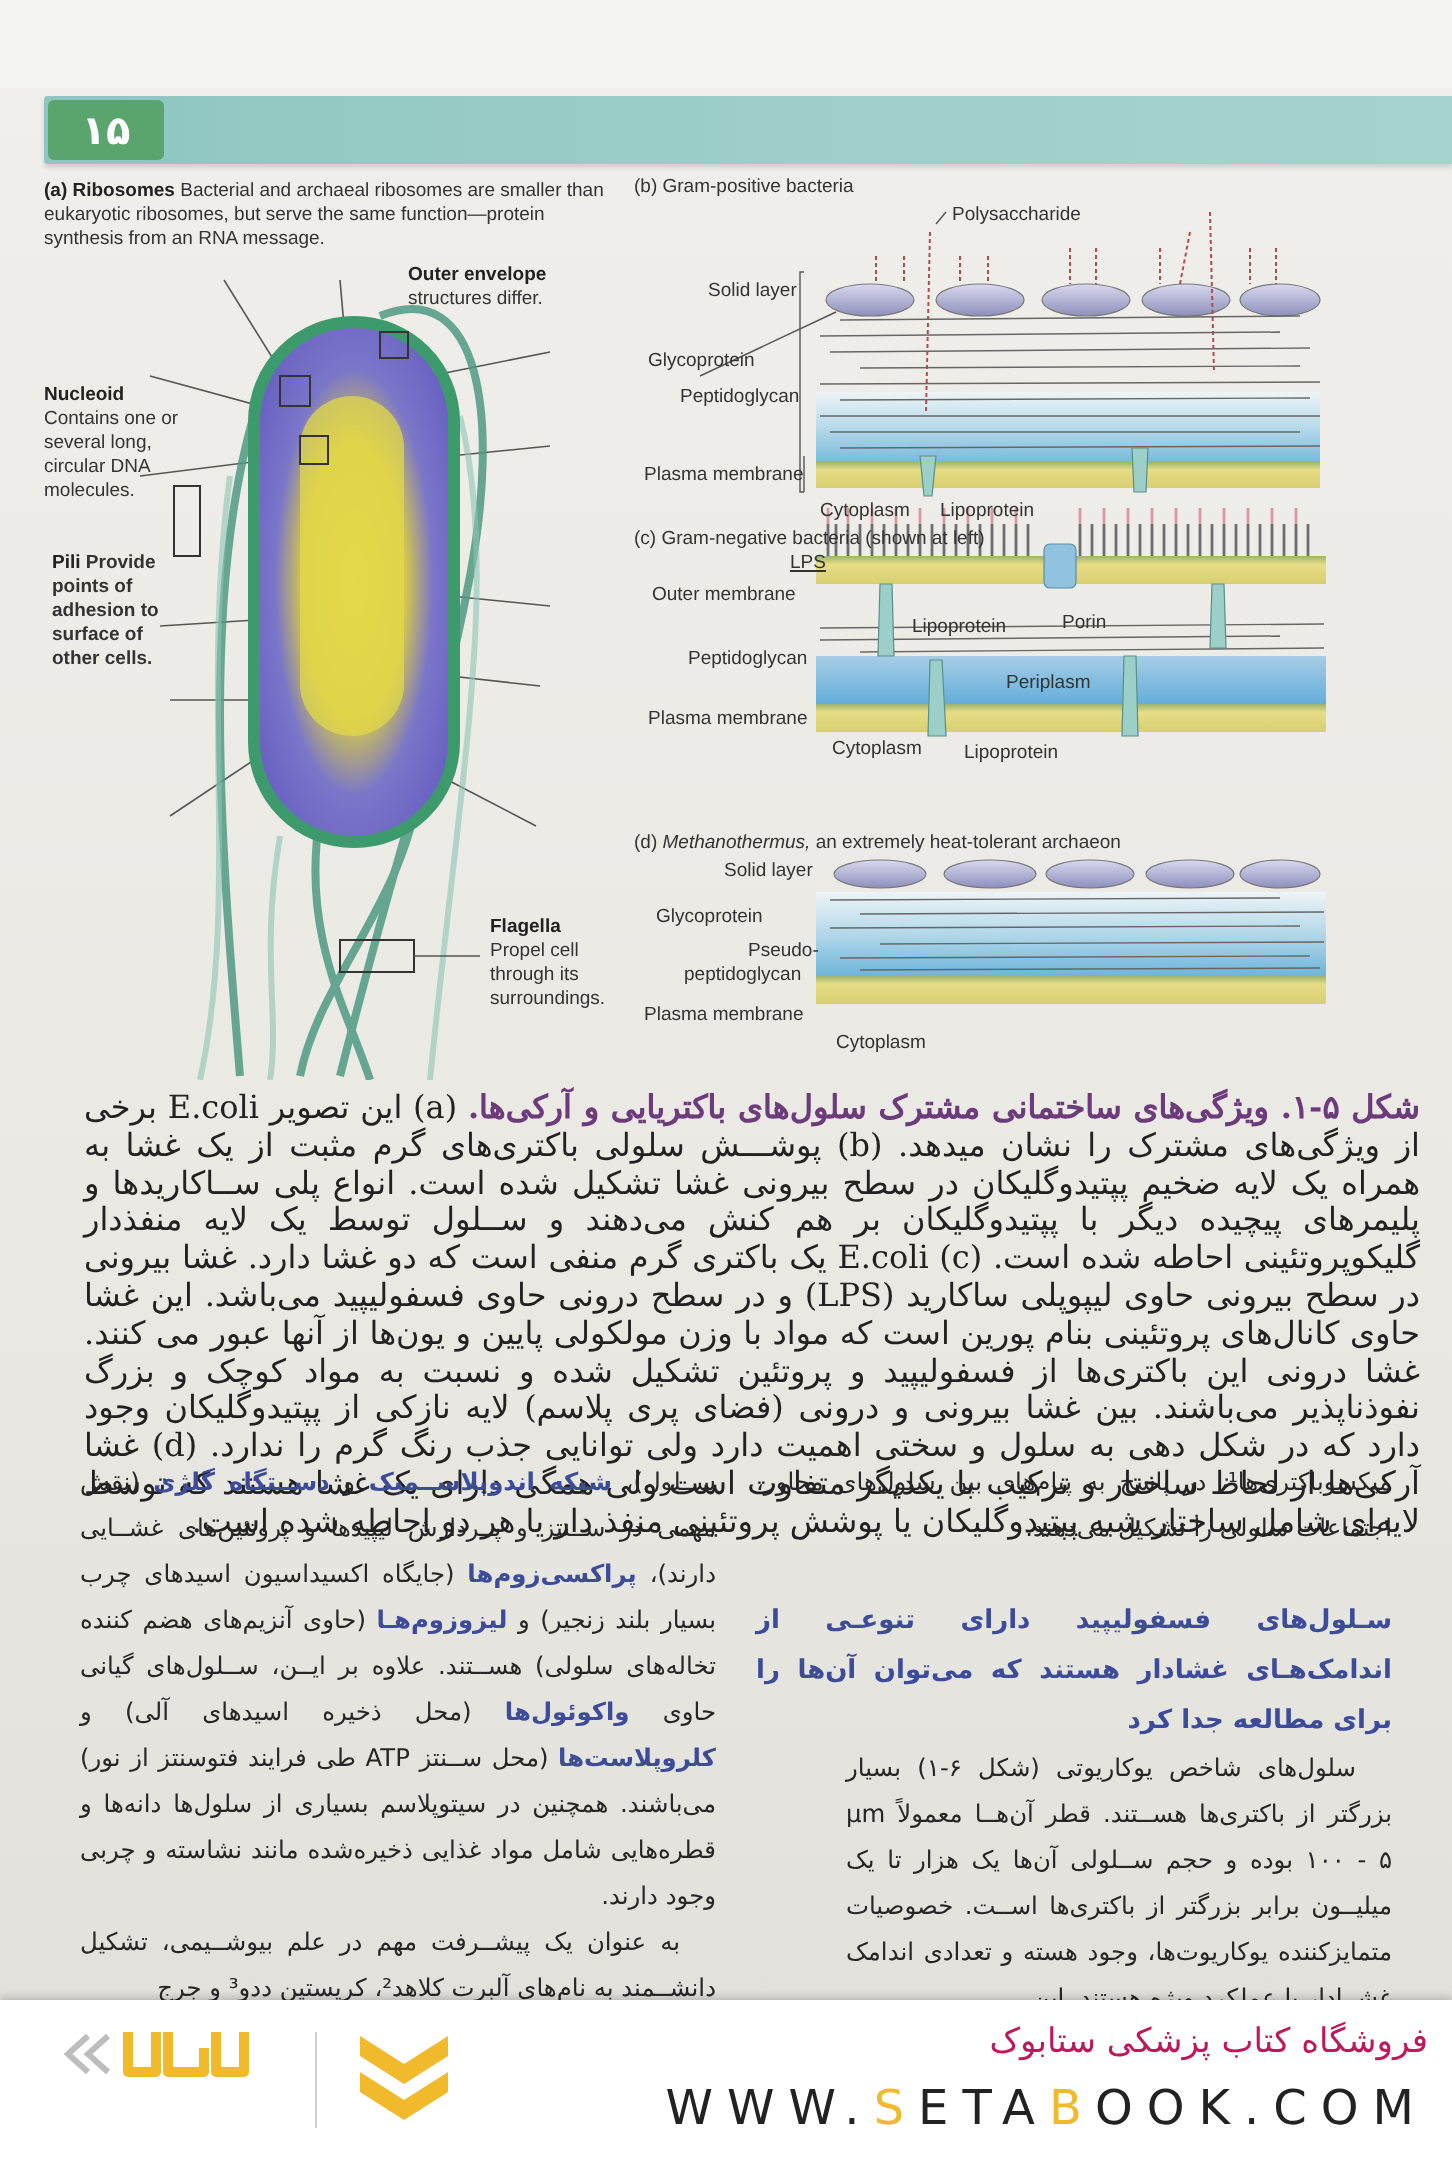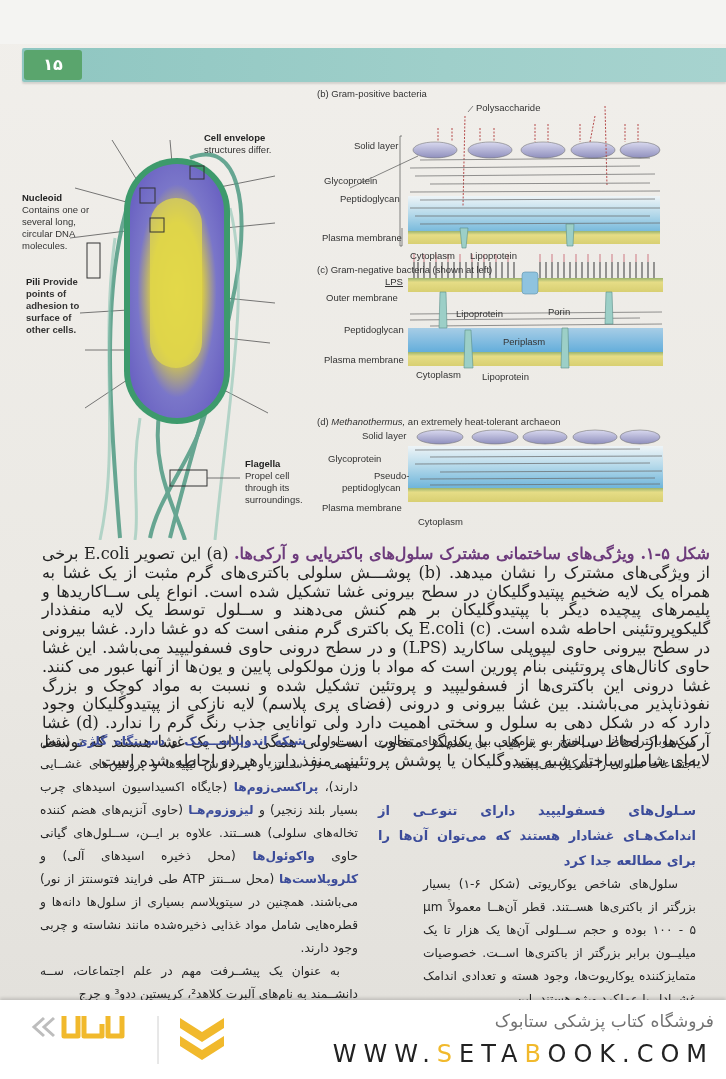--- a/index.html
+++ b/index.html
@@ -1,32 +1,32 @@
 <!DOCTYPE html>
 <html><head>
 <meta charset="utf-8">
 <style>
   html,body{margin:0;padding:0;}
   body{width:726px;height:1079px;position:relative;overflow:hidden;background:#eceae6;font-family:"DejaVu Sans",sans-serif;color:#2a2a2a;}
   .page{position:absolute;left:0;top:0;width:726px;height:1000px;background:linear-gradient(180deg,#f1efeb 0%,#ebe9e4 60%,#e3e1dc 100%);}
   .topband{position:absolute;left:0;top:0;width:726px;height:44px;background:#f4f4f2;}
   .header{position:absolute;left:22px;top:48px;width:704px;height:34px;background:linear-gradient(90deg,#8fc6c1,#9fcfca 60%,#a7d3cf);border-radius:2px 0 0 2px;box-shadow:0 2px 2px rgba(0,0,0,.12);}
-  .pagenum{position:absolute;left:24px;top:50px;width:58px;height:30px;background:#5aa56d;border-radius:3px;color:#fff;font-size:16px;font-weight:bold;text-align:center;line-height:30px;font-family:"DejaVu Sans",sans-serif;}
+  .pagenum{position:absolute;left:24px;top:50px;width:58px;height:30px;background:#5aa56d;border-radius:3px;color:#fff;font-size:20px;font-weight:bold;text-align:center;line-height:30px;font-family:"DejaVu Sans",sans-serif;}
   .chapter{position:absolute;left:105px;top:53px;font-size:15px;color:#1e3b39;direction:rtl;font-weight:bold;}
   .lbl{position:absolute;font-family:"Liberation Sans",sans-serif;font-size:9.5px;line-height:12px;color:#333;}
   .lbl b{color:#222;}
   .figA{position:absolute;left:0;top:88px;width:310px;height:452px;}
   .figR{position:absolute;left:310px;top:88px;width:416px;height:452px;}
   .caption{position:absolute;left:42px;top:545px;width:668px;direction:rtl;text-align:justify;font-family:"DejaVu Serif",serif;font-size:16px;line-height:18.8px;color:#222;}
   .caption .ctitle{color:#6d3b7c;font-weight:bold;}
   .col{position:absolute;direction:rtl;text-align:justify;font-family:"DejaVu Sans",sans-serif;font-size:12.2px;line-height:23px;color:#262626;}
   .col .hl{color:#3c4c9a;font-weight:bold;}
   .sect{color:#3c4c9a;font-weight:bold;font-size:13px;line-height:25px;}
   .footer{position:absolute;left:0;top:1000px;width:726px;height:79px;background:#fff;box-shadow:0 -2px 3px rgba(0,0,0,.15);}
-  .shop{position:absolute;right:12px;top:1011px;font-size:17px;color:#737373;direction:rtl;}
+  .shop{position:absolute;right:12px;top:1011px;font-size:17px;color:#be185d;direction:rtl;}
   .url{position:absolute;right:12px;top:1040px;font-size:24px;letter-spacing:7px;color:#222;font-family:"DejaVu Sans",sans-serif;}
   .url span.y{color:#f1b92c;}
 </style>
 </head>
 <body>
 
 <div class="page">
   <div class="topband"></div>
   <div class="header"></div>
   <div class="pagenum">۱۵</div>
@@ -75,21 +75,22 @@
 
       <g fill="none" stroke="#333" stroke-width="1">
         <rect x="190" y="78" width="14" height="13"></rect>
         <rect x="140" y="100" width="15" height="15"></rect>
         <rect x="150" y="130" width="14" height="14"></rect>
         <rect x="87" y="155" width="13" height="35"></rect>
         <rect x="170" y="382" width="37" height="16"></rect>
       </g>
       <line x1="207" y1="390" x2="240" y2="390" stroke="#555" stroke-width="0.8"></line>
     </svg>
-    <div class="lbl" style="left:204px;top:44px;width:100px;"><b>Cell envelope</b><br><span>structures differ.</span></div>
+    <div class="lbl" style="left:22px;top:2px;width:285px;"><b>(a) Ribosomes</b> <span>Bacterial and archaeal ribosomes are smaller than eukaryotic ribosomes, but serve the same function—protein synthesis from an RNA message.</span></div>
+    <div class="lbl" style="left:204px;top:44px;width:100px;"><b>Outer envelope</b><br><span>structures differ.</span></div>
     <div class="lbl" style="left:22px;top:104px;width:80px;"><b>Nucleoid</b><br><span>Contains one or several long, circular DNA molecules.</span></div>
     <div class="lbl" style="left:26px;top:188px;width:60px;font-weight:bold;"><b>Pili</b> <span>Provide points of adhesion to surface of other cells.</span></div>
     <div class="lbl" style="left:245px;top:370px;width:62px;"><b>Flagella</b><br><span>Propel cell through its surroundings.</span></div>
   </div>
 
   <div class="figR">
     <svg width="416" height="452" viewBox="0 0 416 452">
       <defs>
         <linearGradient id="pg" x1="0" y1="0" x2="0" y2="1">
           <stop offset="0%" stop-color="#eef4f7"></stop>
@@ -201,24 +202,24 @@
     <div class="lbl" style="left:7px;top:0px;text-align:right;">(b) Gram-positive bacteria</div>
     <div class="lbl" style="left:166px;top:14px;">Polysaccharide</div>
     <div class="lbl" style="left:44px;top:52px;">Solid layer</div>
     <div class="lbl" style="left:14px;top:87px;">Glycoprotein</div>
     <div class="lbl" style="left:30px;top:105px;">Peptidoglycan</div>
     <div class="lbl" style="left:12px;top:144px;">Plasma membrane</div>
     <div class="lbl" style="left:100px;top:162px;">Cytoplasm</div>
     <div class="lbl" style="left:160px;top:162px;">Lipoprotein</div>
 
     <div class="lbl" style="left:7px;top:176px;text-align:center;">(c) Gram-negative bacteria (shown at left)</div>
-    <div class="lbl" style="left:75px;top:188px;text-decoration:underline;">LPS</div>
+    <div class="lbl" style="left:85px;top:188px;text-decoration:underline;">LPS</div>
     <div class="lbl" style="left:16px;top:204px;">Outer membrane</div>
     <div class="lbl" style="left:146px;top:220px;">Lipoprotein</div>
-    <div class="lbl" style="left:221px;top:218px;margin-left:17px;">Porin</div>
+    <div class="lbl" style="left:221px;top:218px;">Porin</div>
     <div class="lbl" style="left:34px;top:236px;">Peptidoglycan</div>
     <div class="lbl" style="left:193px;top:248px;">Periplasm</div>
     <div class="lbl" style="left:14px;top:266px;">Plasma membrane</div>
     <div class="lbl" style="left:106px;top:281px;">Cytoplasm</div>
     <div class="lbl" style="left:172px;top:283px;">Lipoprotein</div>
 
     <div class="lbl" style="left:7px;top:328px;text-align:center;"><span>(d)</span> <i>Methanothermus,</i> <span>an extremely heat-tolerant archaeon</span></div>
     <div class="lbl" style="left:52px;top:342px;">Solid layer</div>
     <div class="lbl" style="left:18px;top:365px;">Glycoprotein</div>
     <div class="lbl" style="left:64px;top:382px;">Pseudo-</div>
@@ -233,21 +234,21 @@
   </div>
 
   <div class="col" style="left:378px;top:730px;width:318px;">
     <div>میکسوباکتری‌ها¹، در پاسخ به پیام‌های بین سلول‌های مجاور، اجتماعات سلولی را تشکیل می‌دهند.</div>
     <div class="sect" style="margin-top:22px;">سـلول‌های فسفولیپید دارای تنوعـی از اندامک‌هـای غشادار هستند که می‌توان آن‌ها را برای مطالعه جدا کرد</div>
     <div style="text-indent:18px;margin-left:45px;">سلول‌های شاخص یوکاریوتی (شکل ۶-۱) بسیار بزرگتر از باکتری‌ها هســتند. قطر آن‌هــا معمولاً µm ۱۰۰ - ۵ بوده و حجم ســلولی آن‌ها یک هزار تا یک میلیــون برابر بزرگتر از باکتری‌ها اســت. خصوصیات متمایزکننده یوکاریوت‌ها، وجود هسته و تعدادی اندامک غشــادار با عملکرد ویژه هستند. این</div>
   </div>
 
   <div class="col" style="left:40px;top:730px;width:318px;">
     <div><span>ســلول)، </span><span class="hl">شبکه اندوپلاســمیک</span><span> و </span><span class="hl">دســتگاه گلژی</span><span> (نقش مهمی در ســنتز و پــردازش لیپیدها و پروتئین‌های غشــایی دارند)، </span><span class="hl">پراکسی‌زوم‌ها</span><span> (جایگاه اکسیداسیون اسیدهای چرب بسیار بلند زنجیر) و </span><span class="hl">لیزوزوم‌هـا</span><span> (حاوی آنزیم‌های هضم کننده تخاله‌های سلولی) هســتند. علاوه بر ایــن، ســلول‌های گیانی حاوی </span><span class="hl">واکوئول‌ها</span><span> (محل ذخیره اسیدهای آلی) و </span><span class="hl">کلروپلاست‌ها</span><span> (محل ســنتز ATP طی فرایند فتوسنتز از نور) می‌باشند. همچنین در سیتوپلاسم بسیاری از سلول‌ها دانه‌ها و قطره‌هایی شامل مواد غذایی ذخیره‌شده مانند نشاسته و چربی وجود دارند.</span></div>
-    <div style="text-indent:18px;">به عنوان یک پیشــرفت مهم در علم اجتماعات، ســه دانشــمند به نام‌های آلبرت کلاهد²، کریستین ددو³ و جرج</div>
+    <div style="text-indent:18px;">به عنوان یک پیشــرفت مهم در علم بیوشــیمی، تشکیل دانشــمند به نام‌های آلبرت کلاهد²، کریستین ددو³ و جرج</div>
   </div>
 </div>
 
 <div class="footer">
   <svg style="position:absolute;left:30px;top:12px;" width="230" height="58" viewBox="0 0 230 58">
     <g fill="none" stroke="#bdbdbd" stroke-width="3">
       <path d="M14 6 l-10 9 l10 9"></path>
         <path d="M24 6 l-10 9 l10 9"></path>
     </g>
     <g fill="none" stroke="#f1b92c" stroke-width="5" stroke-linejoin="round">

